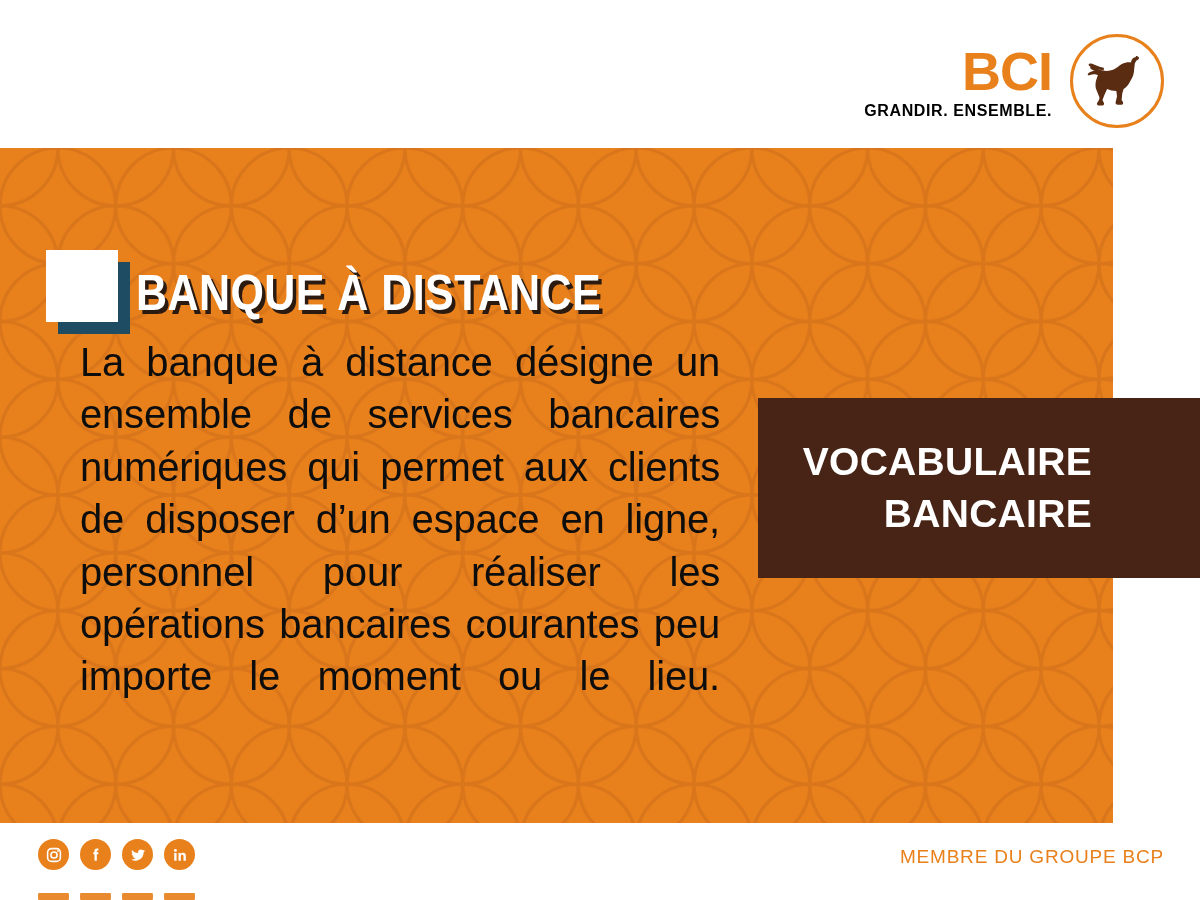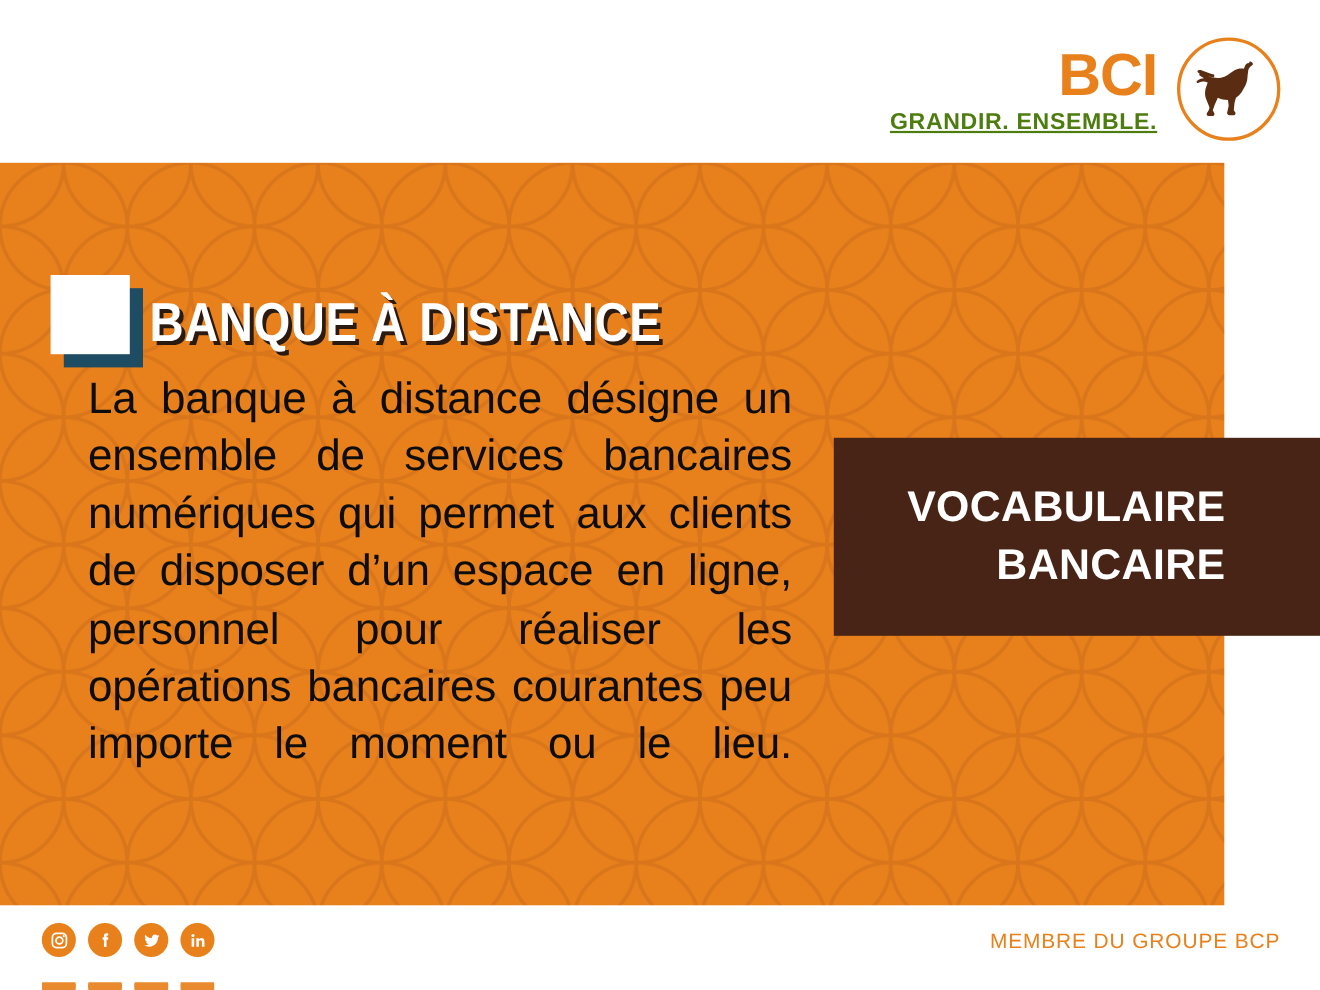--- a/index.html
+++ b/index.html
@@ -21,22 +21,22 @@
     display:flex; align-items:center; gap:18px;
   }
   .logo-text { text-align:right; line-height:1; }
   .logo-bci {
     font-family:"Liberation Sans", sans-serif;
     font-weight:bold; font-size:54px; letter-spacing:-1px;
     color:#E8801C; display:block;
   }
   .logo-tagline {
     font-family:"Liberation Sans", sans-serif;
-    font-weight:bold; font-size:21px; letter-spacing:0.6px;
-    color:#4d7c0f; display:block; margin-top:5px;text-decoration:underline;
+    font-weight:bold; font-size:16px; letter-spacing:0.6px;
+    color:#000000; display:block; margin-top:5px;
   }
   .logo-mark {
     width:94px; height:94px; border-radius:50%;
     border:3.5px solid #E8801C;
     display:flex; align-items:center; justify-content:center;
     background:#ffffff;
   }
 
   
   .panel {
@@ -90,21 +90,21 @@
     letter-spacing:-0.2px;
   }
   .body-text::after { content:""; display:inline-block; width:100%; }
 
   
   .badge {
     position:absolute; left:758px; top:398px; width:442px; height:180px;
     background:#472415;
     display:flex; flex-direction:column; justify-content:center;
     align-items:flex-end;
-    padding-right:86px;
+    padding-right:108px;
   }
   .badge-line {
     font-family:"Liberation Sans", sans-serif;
     font-weight:bold; font-size:39px; letter-spacing:0.3px;
     color:#ffffff; line-height:1.33; white-space:nowrap;
   }
 
   
   .footer {
     position:absolute; left:0; top:823px; width:1200px; height:77px;

